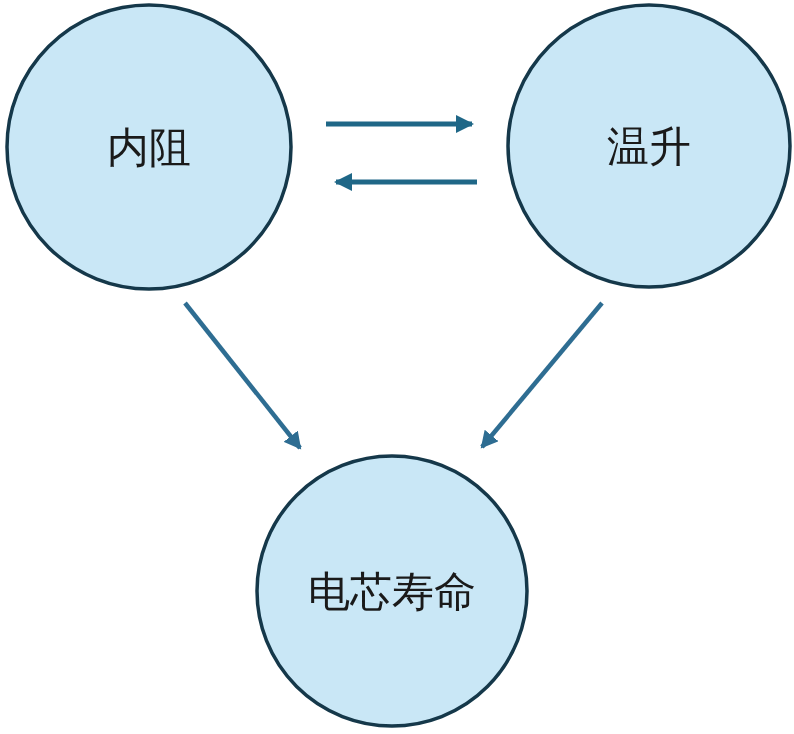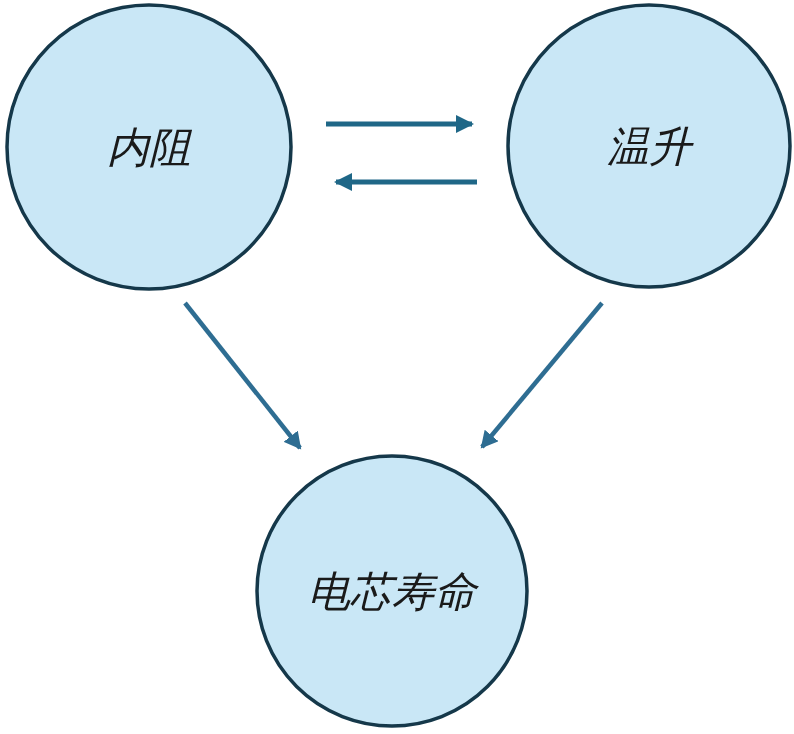--- a/index.html
+++ b/index.html
@@ -17,21 +17,20 @@
     width: 794px;
     height: 734px;
     overflow: hidden;
     font-family: "Liberation Sans", sans-serif;
   }
   .stage {
     position: relative;
     width: 794px;
     height: 734px;
     background: var(--bg);
-    font-style: italic;
   }
   svg { display: block; }
   .node {
     fill: var(--node-fill);
     stroke: var(--node-border);
     stroke-width: 3.5;
   }
   .node-label {
     fill: var(--label);
     font-family: "Liberation Sans", sans-serif;

